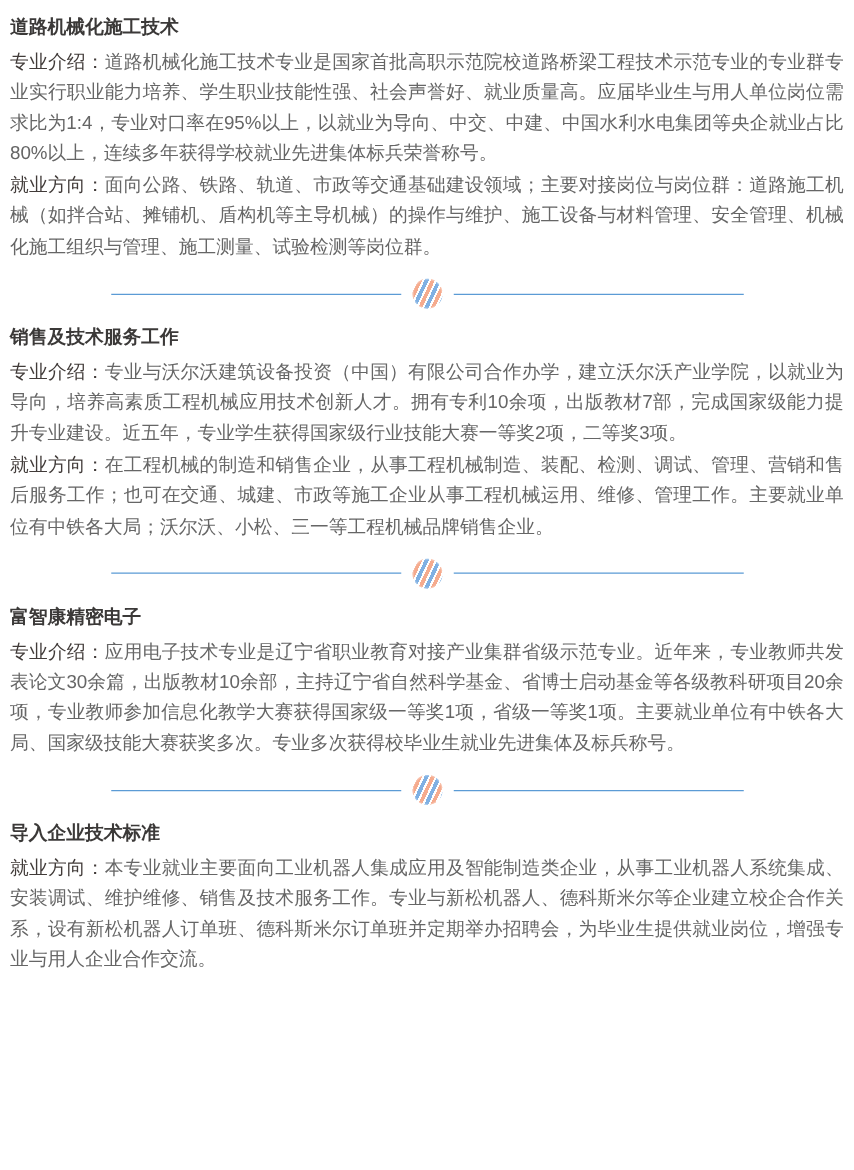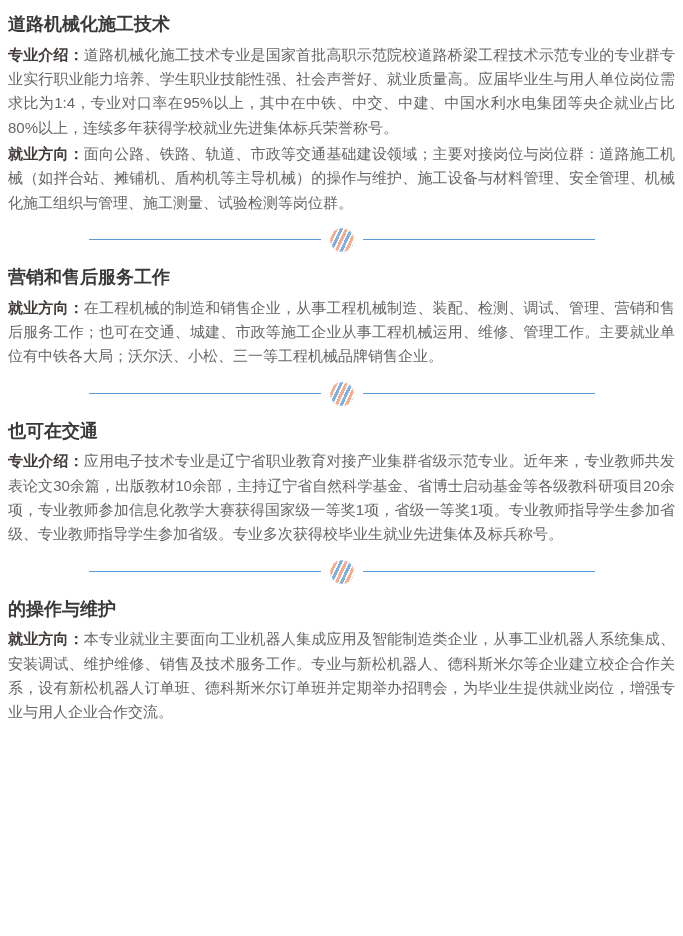--- a/index.html
+++ b/index.html
@@ -15,33 +15,33 @@
     color: #666666;
   }
   .page {
     box-sizing: border-box;
     width: 683px;
     min-height: 936px;
     padding: 4px 8px 6px 8px;
     background: #ffffff;
   }
   .major-title {
-    font-size: 18px;
+    font-size: 15px;
     font-weight: bold;
     color: #3b3938;
     margin: 6px 0 4px 0;
     line-height: 1.6;
   }
   .para {
     margin: 2px 0;
     text-align: justify;
     text-justify: inter-ideograph;
   }
   .para-label {
-    font-weight: bold;
+    font-weight: normal;
     color: #413b39;
   }
   .divider {
     display: flex;
     align-items: center;
     justify-content: center;
     margin: 13px 0 11px 0;
   }
   .divider .line {
     width: 232px;
@@ -66,54 +66,55 @@
     box-shadow: inset 0 0 0 1px rgba(255,255,255,0.25);
   }
 </style>
 </head>
 <body>
 
 <div class="page">
 
   <section>
     <h3 class="major-title">道路机械化施工技术</h3>
-    <p class="para"><span class="para-label">专业介绍：</span><span>道路机械化施工技术专业是国家首批高职示范院校道路桥梁工程技术示范专业的专业群专业实行职业能力培养、学生职业技能性强、社会声誉好、就业质量高。应届毕业生与用人单位岗位需求比为1:4，专业对口率在95%以上，其中在中铁、中交、中建、中国水利水电集团等央企就业占比80%以上，连续多年获得学校就业先进集体标兵荣誉称号。</span></p>
+    <p class="para"><span class="para-label">专业介绍：</span><span>道路机械化施工技术专业是国家首批高职示范院校道路桥梁工程技术示范专业的专业群专业实行职业能力培养、学生职业技能性强、社会声誉好、就业质量高。应届毕业生与用人单位岗位需求比为1:4，专业对口率在95%以上，以就业为导向、中交、中建、中国水利水电集团等央企就业占比80%以上，连续多年获得学校就业先进集体标兵荣誉称号。</span></p>
     <p class="para"><span class="para-label">就业方向：</span><span>面向公路、铁路、轨道、市政等交通基础建设领域；主要对接岗位与岗位群：道路施工机械（如拌合站、摊铺机、盾构机等主导机械）的操作与维护、施工设备与材料管理、安全管理、机械化施工组织与管理、施工测量、试验检测等岗位群。</span></p>
     <div class="divider">
       <span class="line"></span>
       <span class="gap"></span>
       <span class="ball-icon"></span>
       <span class="gap"></span>
       <span class="line"></span>
     </div>
   </section>
 
   <section>
-    <h3 class="major-title">营销和售后服务工作</h3>
+    <h3 class="major-title">销售及技术服务工作</h3>
+    <p class="para"><span class="para-label">专业介绍：</span><span>专业与沃尔沃建筑设备投资（中国）有限公司合作办学，建立沃尔沃产业学院，以就业为导向，培养高素质工程机械应用技术创新人才。拥有专利10余项，出版教材7部，完成国家级能力提升专业建设。近五年，专业学生获得国家级行业技能大赛一等奖2项，二等奖3项。</span></p>
     <p class="para"><span class="para-label">就业方向：</span><span>在工程机械的制造和销售企业，从事工程机械制造、装配、检测、调试、管理、营销和售后服务工作；也可在交通、城建、市政等施工企业从事工程机械运用、维修、管理工作。主要就业单位有中铁各大局；沃尔沃、小松、三一等工程机械品牌销售企业。</span></p>
     <div class="divider">
       <span class="line"></span>
       <span class="gap"></span>
       <span class="ball-icon"></span>
       <span class="gap"></span>
       <span class="line"></span>
     </div>
   </section>
 
   <section>
-    <h3 class="major-title">也可在交通</h3>
-    <p class="para"><span class="para-label">专业介绍：</span><span>应用电子技术专业是辽宁省职业教育对接产业集群省级示范专业。近年来，专业教师共发表论文30余篇，出版教材10余部，主持辽宁省自然科学基金、省博士启动基金等各级教科研项目20余项，专业教师参加信息化教学大赛获得国家级一等奖1项，省级一等奖1项。专业教师指导学生参加省级、专业教师指导学生参加省级。专业多次获得校毕业生就业先进集体及标兵称号。</span></p>
+    <h3 class="major-title">富智康精密电子</h3>
+    <p class="para"><span class="para-label">专业介绍：</span><span>应用电子技术专业是辽宁省职业教育对接产业集群省级示范专业。近年来，专业教师共发表论文30余篇，出版教材10余部，主持辽宁省自然科学基金、省博士启动基金等各级教科研项目20余项，专业教师参加信息化教学大赛获得国家级一等奖1项，省级一等奖1项。主要就业单位有中铁各大局、国家级技能大赛获奖多次。专业多次获得校毕业生就业先进集体及标兵称号。</span></p>
     <div class="divider">
       <span class="line"></span>
       <span class="gap"></span>
       <span class="ball-icon"></span>
       <span class="gap"></span>
       <span class="line"></span>
     </div>
   </section>
 
   <section>
-    <h3 class="major-title">的操作与维护</h3>
+    <h3 class="major-title">导入企业技术标准</h3>
     <p class="para"><span class="para-label">就业方向：</span><span>本专业就业主要面向工业机器人集成应用及智能制造类企业，从事工业机器人系统集成、安装调试、维护维修、销售及技术服务工作。专业与新松机器人、德科斯米尔等企业建立校企合作关系，设有新松机器人订单班、德科斯米尔订单班并定期举办招聘会，为毕业生提供就业岗位，增强专业与用人企业合作交流。</span></p>
 
   </section>
 
 </div>
 
 </body></html>

